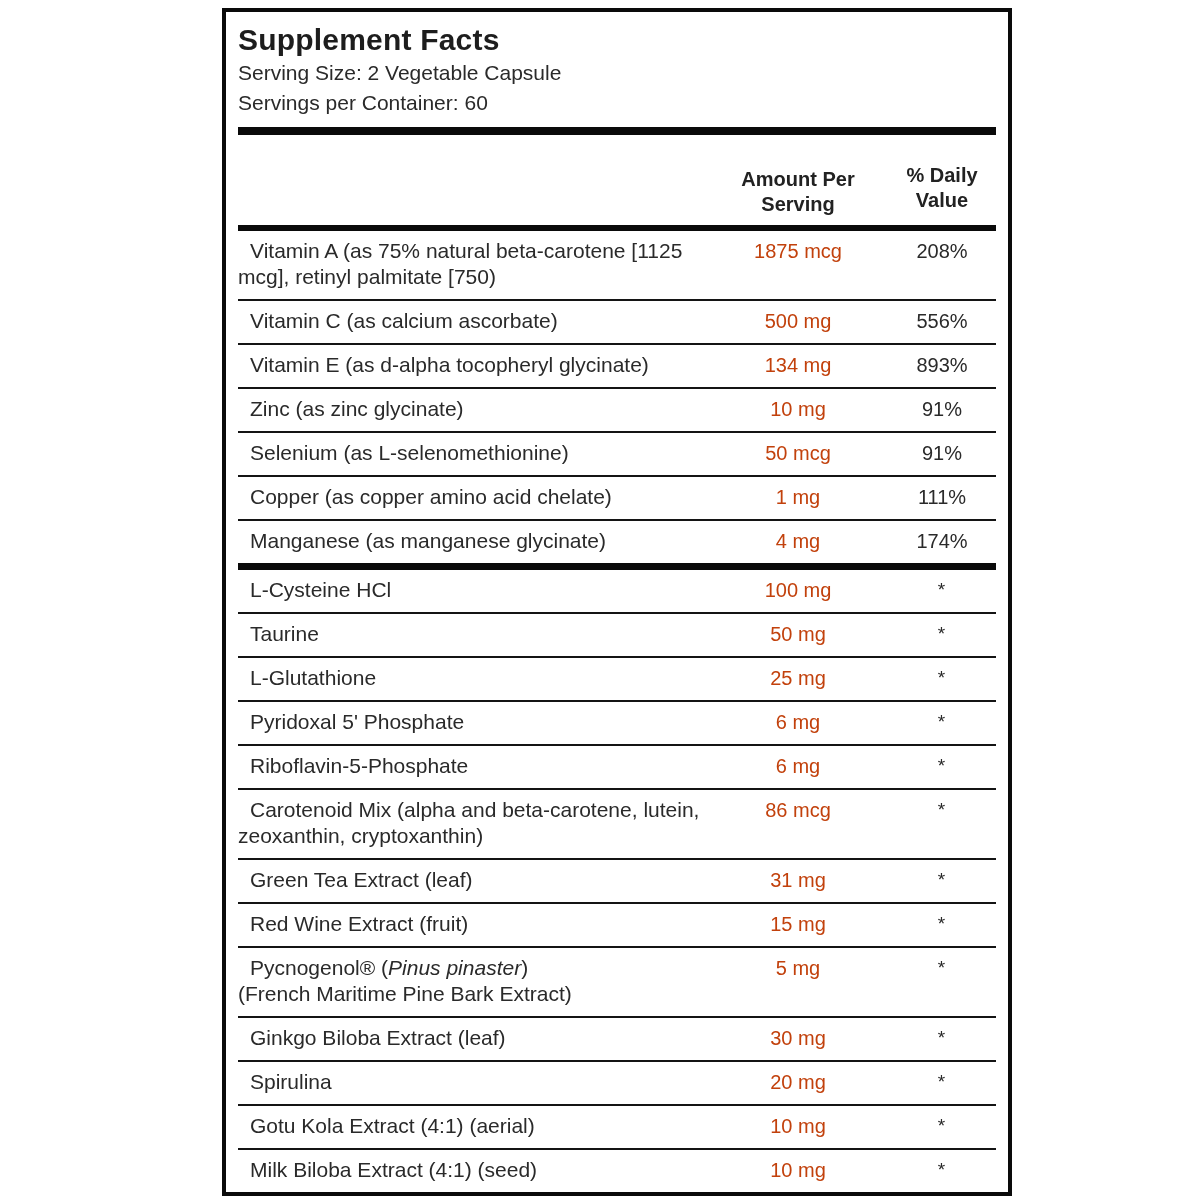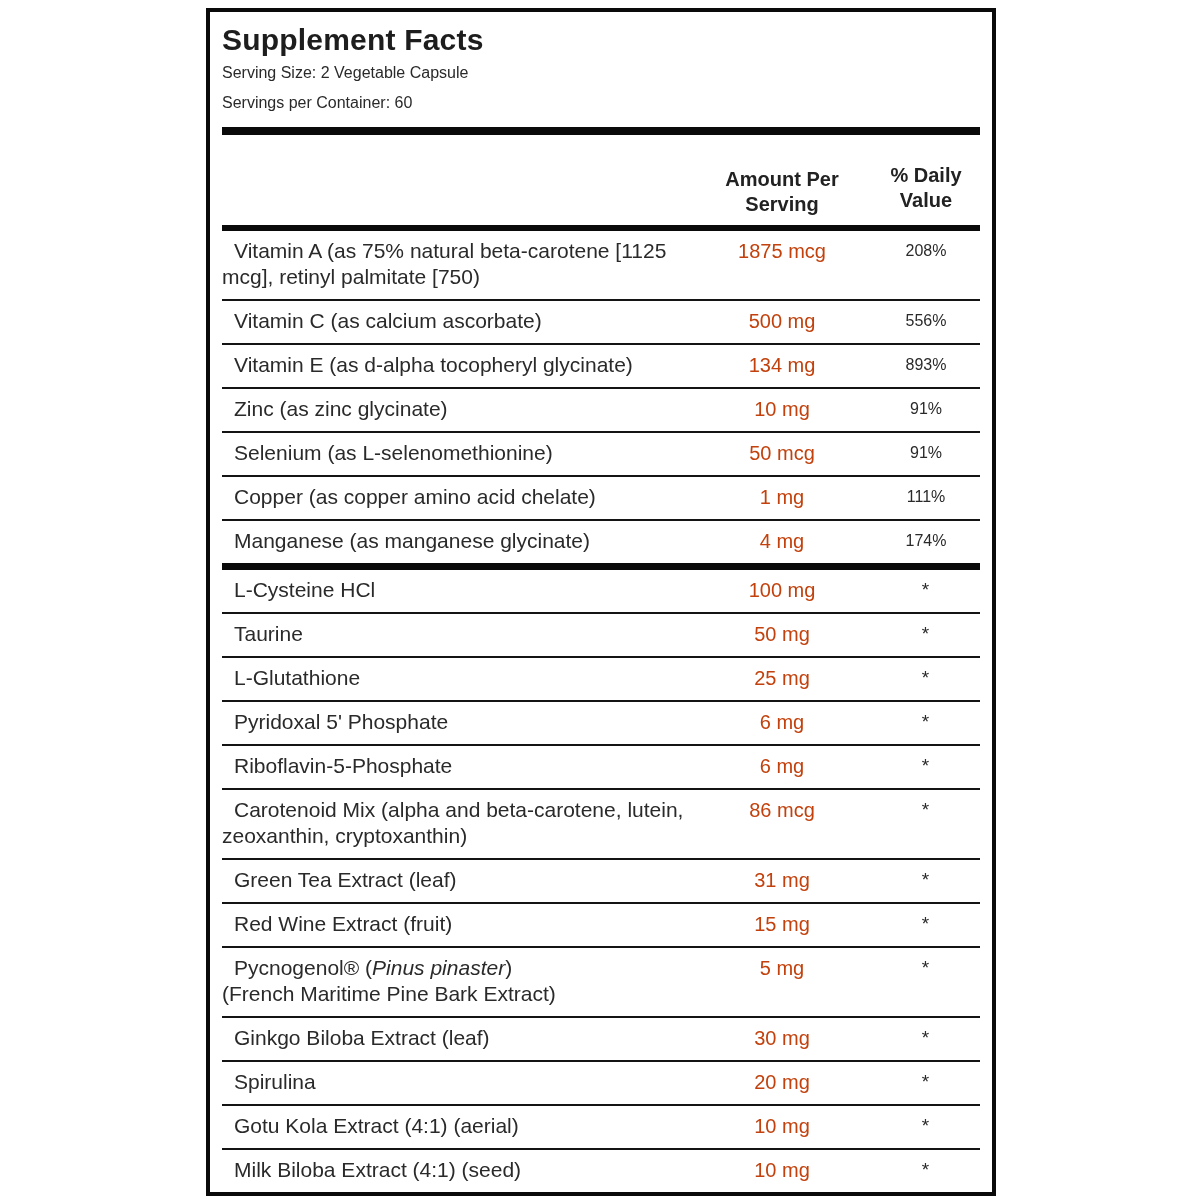--- a/index.html
+++ b/index.html
@@ -1,42 +1,42 @@
 <!DOCTYPE html>
 <html><head>
 <meta charset="utf-8">
 <style>
   html,body{margin:0;padding:0;background:#ffffff;}
   .stage{position:relative;width:1200px;height:1200px;background:#ffffff;
          font-family:"Liberation Sans", sans-serif;color:#2a2a2a;}
-  .panel{position:absolute;left:206px;top:8px;width:790px;height:1188px;
+  .panel{position:absolute;left:222px;top:8px;width:790px;height:1188px;
          box-sizing:border-box;border:4px solid #0a0a0a;background:#ffffff;
          padding:10px 12px 0 12px;overflow:hidden;}
   .title{font-size:30px;font-weight:700;color:#1d1d1d;line-height:36px;letter-spacing:0.2px;}
-  .serving{font-size:16px;line-height:30px;color:#2a2a2a;}
+  .serving{font-size:21px;line-height:30px;color:#2a2a2a;}
   .bar{background:#0a0a0a;width:100%;}
   .bar-1{height:8px;margin-top:9px;}
   .bar-2{height:6px;}
   .col-head-row{display:flex;align-items:flex-end;padding:24px 0 8px 0;}
   .col-head{font-weight:700;font-size:20px;line-height:25px;text-align:center;color:#222;}
   .head-spacer{width:470px;}
   .head-amt{width:180px;}
   .head-dv{flex:1;}
   .head-amt .inner{width:118px;margin:0 auto;}
   .head-dv .inner{width:78px;margin:4px auto;}
   .rows{}
   .row{display:flex;align-items:flex-start;padding:7px 0 9px 0;
        border-bottom:2px solid #141414;}
   .row.div-thick{border-bottom:7px solid #0a0a0a;}
   .row.div-xthick{border-bottom:12px solid #050505;}
   .cell{font-size:21px;line-height:26px;}
   .name{width:470px;text-indent:12px;color:#2a2a2a;}
   .name .line2{text-indent:0;}
   .amt{width:180px;text-align:center;font-size:20px;color:#c2410c;}
-  .dv{flex:1;text-align:center;font-size:16px;color:#2a2a2a;}
+  .dv{flex:1;text-align:center;font-size:20px;color:#2a2a2a;}
   .dv.star{font-size:19px;letter-spacing:1px;}
 </style>
 </head>
 <body>
 
 <div class="stage">
   <div class="panel">
 
     <div class="title">Supplement Facts</div>
     <div class="serving">Serving Size: 2 Vegetable Capsule</div>

